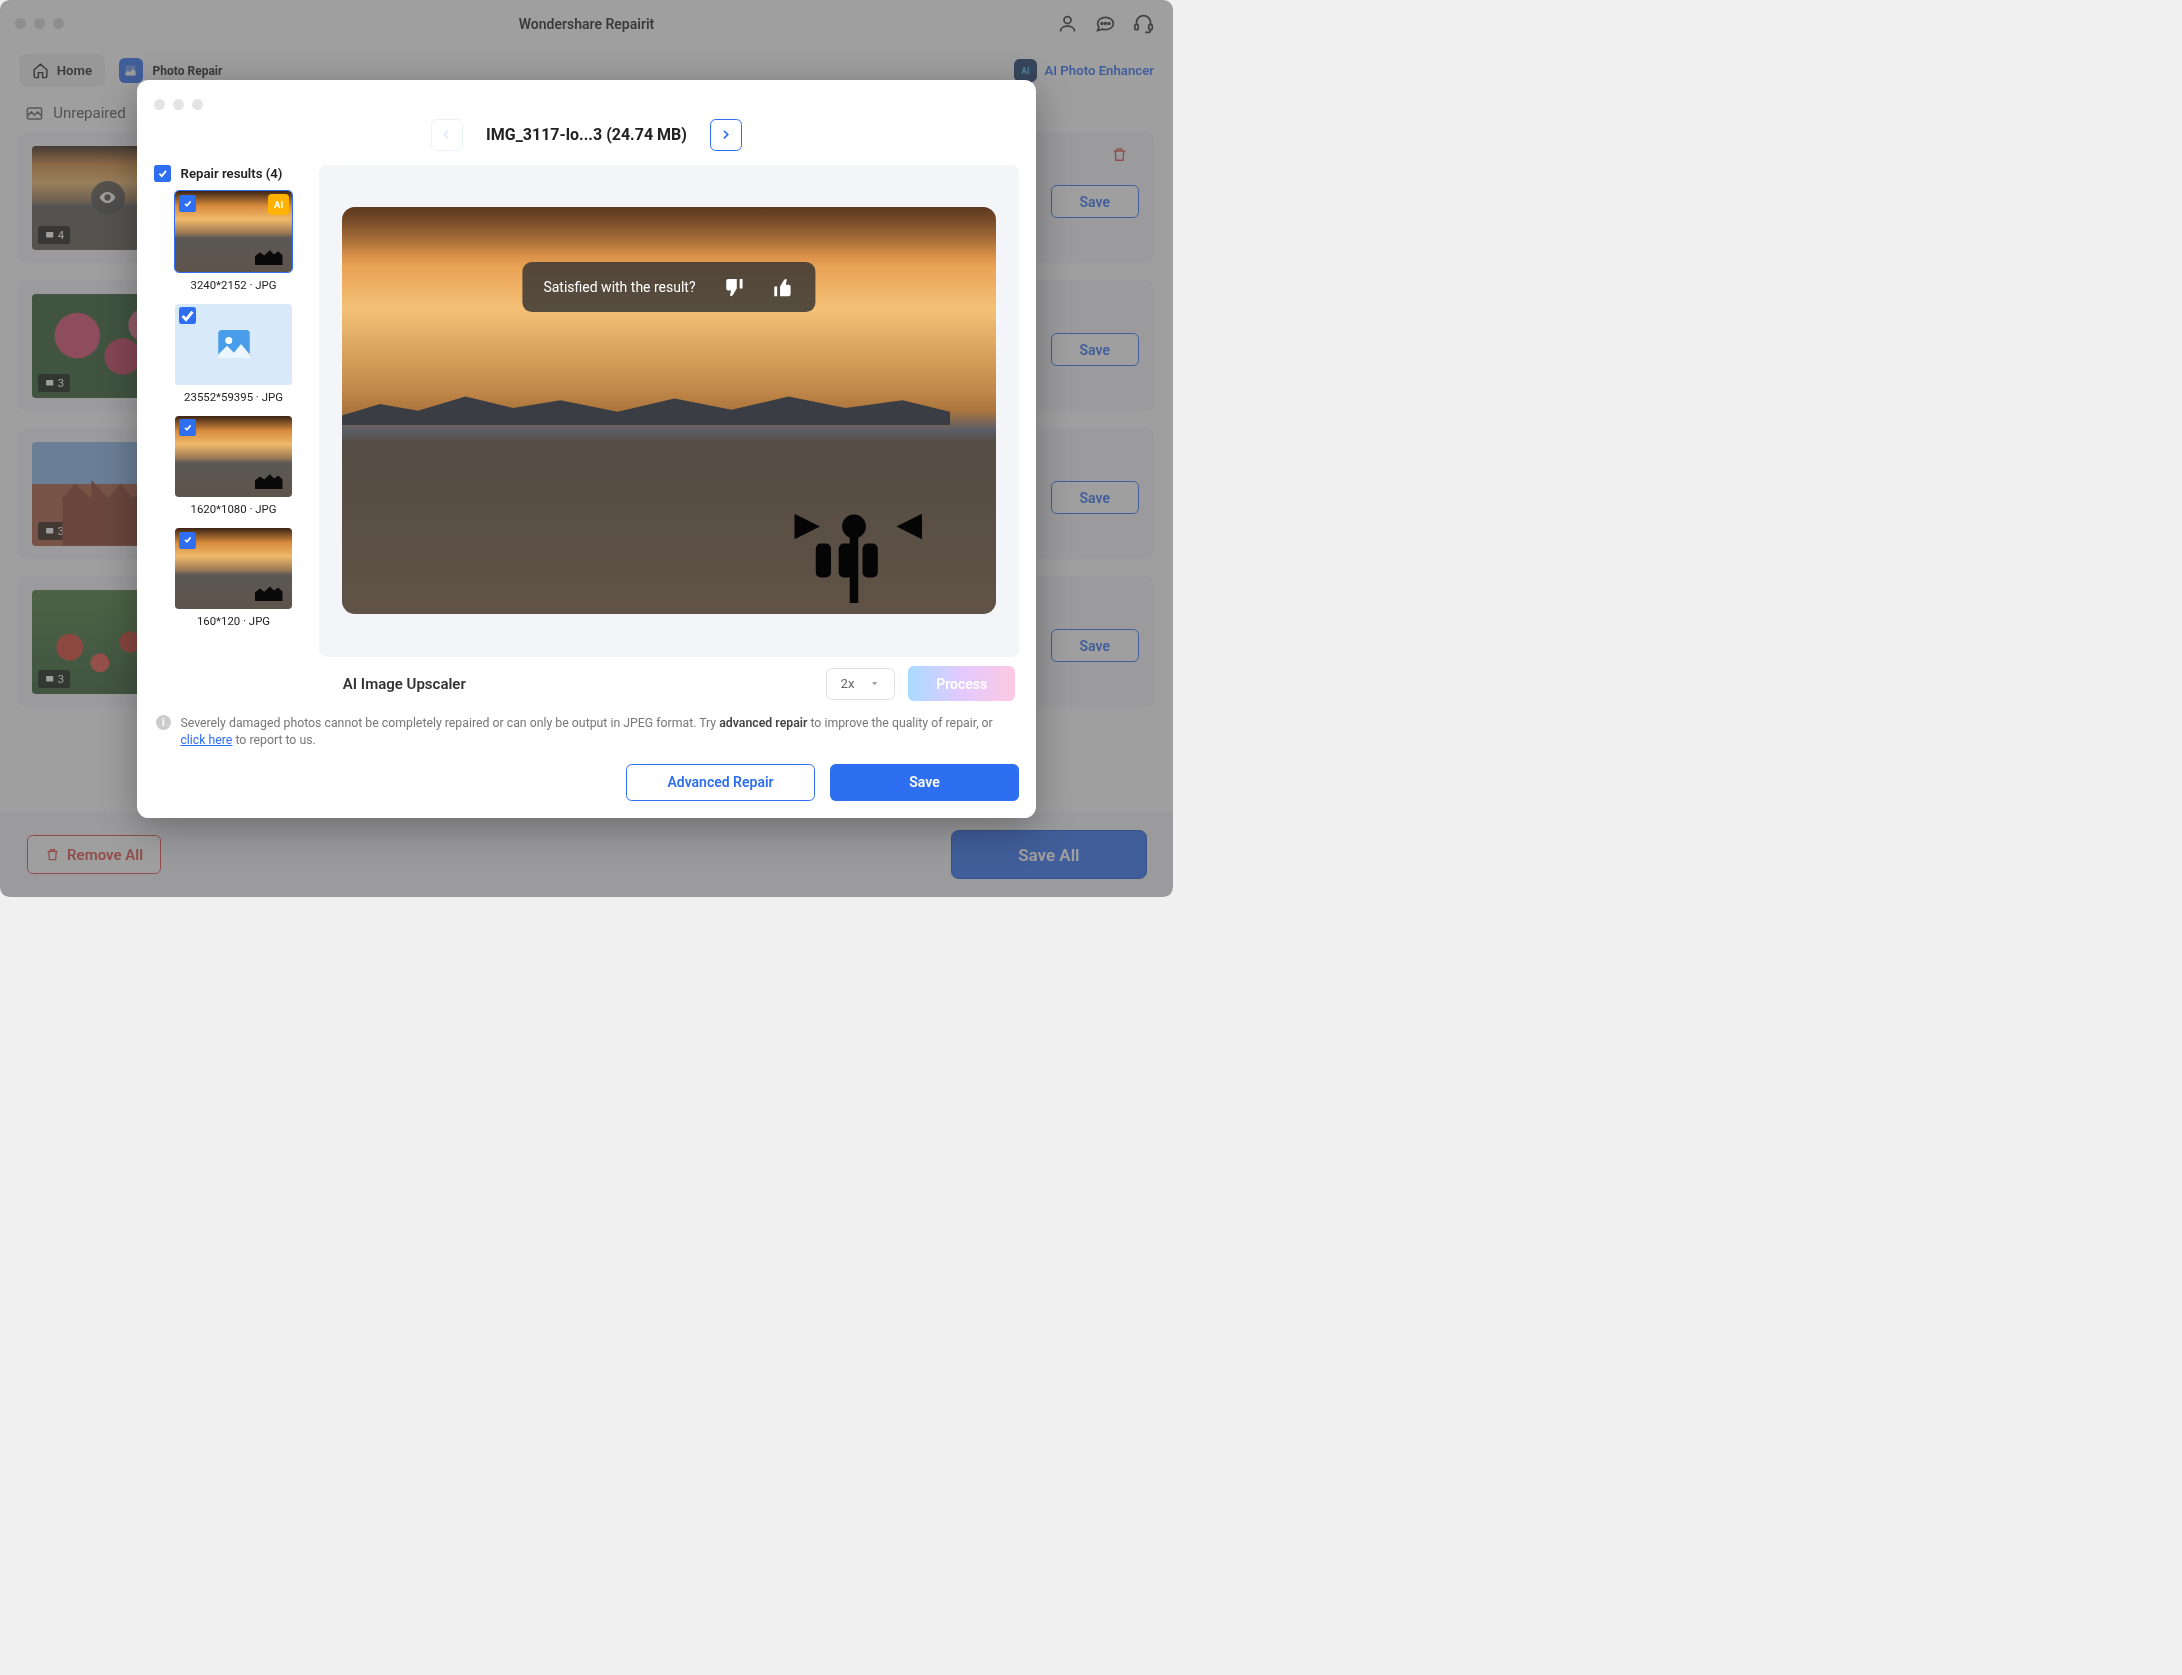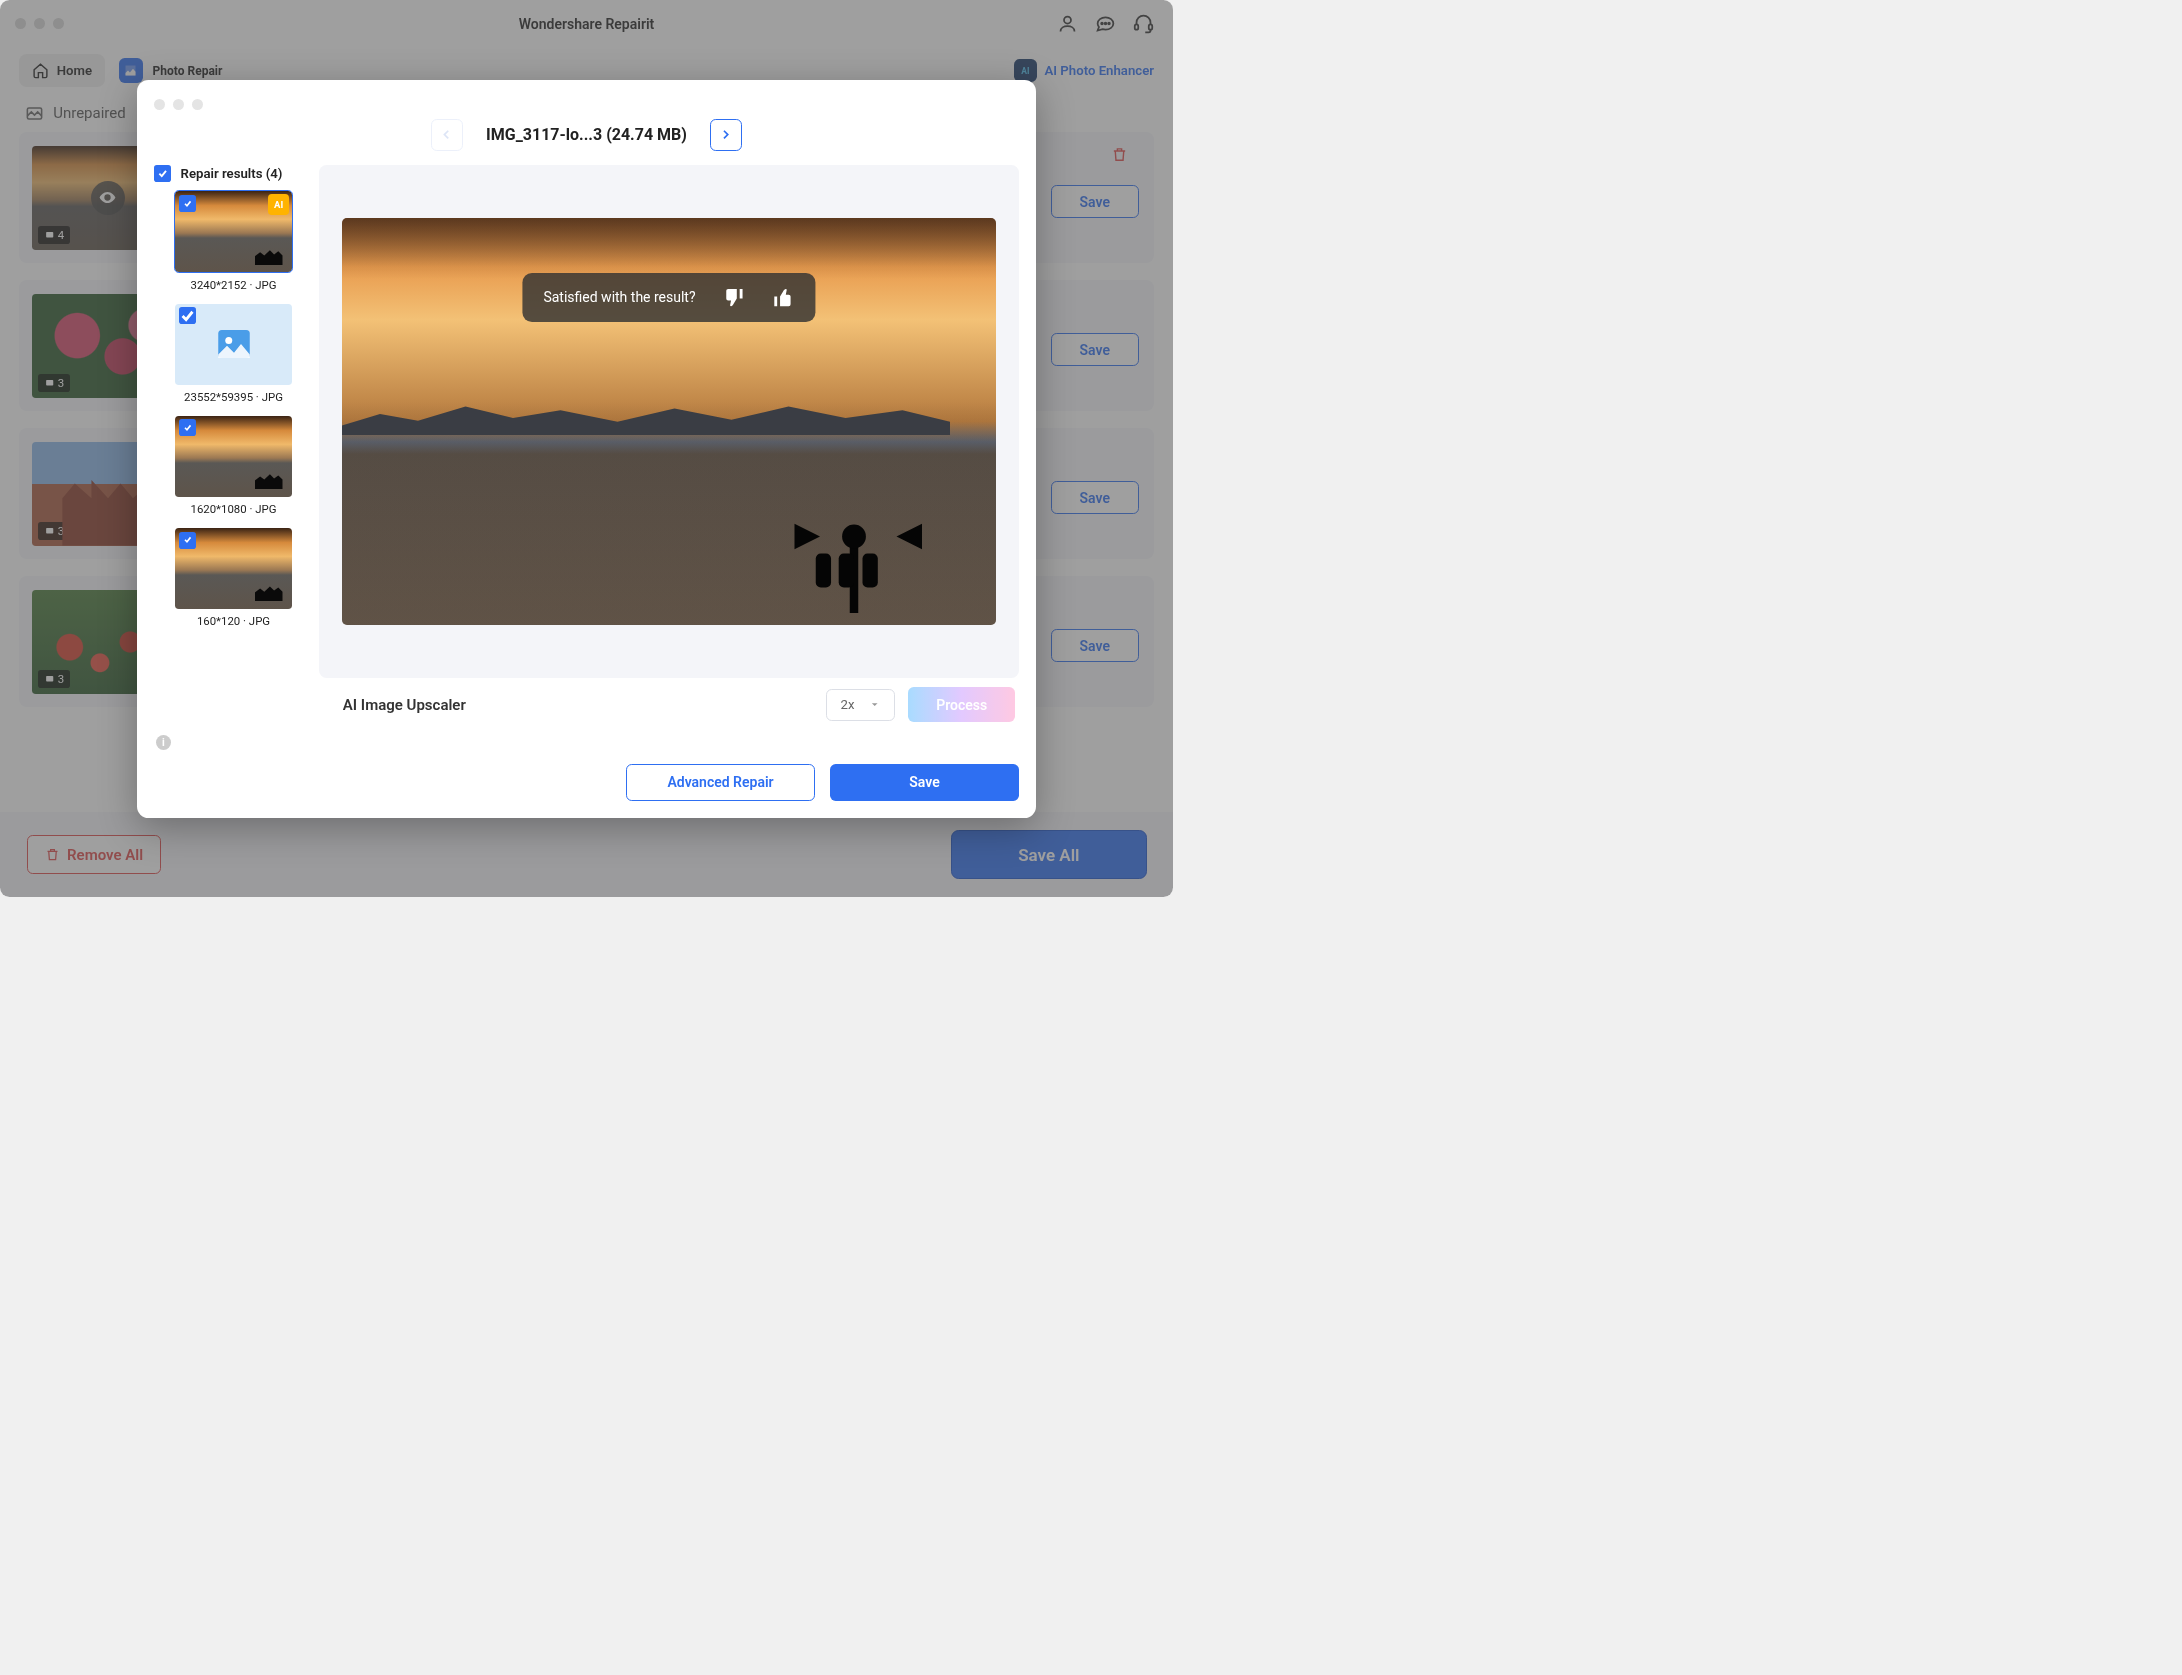--- a/index.html
+++ b/index.html
@@ -54,21 +54,21 @@
 .checkbox { width: 17px; height: 17px; background: #2e6ff2; border-radius: 2.8px; display: flex; align-items: center; justify-content: center; color: #fff; flex-shrink:0;}
 .result-item { margin-bottom: 11.4px; }
 .result-thumb { width: 117px; height: 81px; border-radius: 3.8px; overflow: hidden; position: relative; margin: 0 auto 5.7px auto; background:#d8eaf9;}
 .result-item.selected .result-thumb { outline: 1.9px solid #2e6ff2; outline-offset: 0.9px; }
 .result-thumb .checkbox { position: absolute; top: 3.8px; left: 3.8px; z-index:2;}
 .ai-tag { position: absolute; top: 2.8px; right: 2.8px; width: 21px; height: 21px; background: #ffb300; border-radius: 3.8px; display:flex; align-items:center; justify-content:center; font-size:9.5px; font-weight:700; color:#fff; z-index:2;}
 .result-caption { font-size: 11.4px; color: #222; text-align: center; }
 
 .right-pane { flex: 1; display: flex; flex-direction: column; min-width:0;}
 .preview-canvas { background: #f4f5f9; border-radius: 7.6px; padding: 23px; flex: 1; display: flex; align-items: center; justify-content: center; min-height:0;}
-.preview-img { width: 100%; height: 100%; max-height: 407px; background: linear-gradient(to bottom, #7a4a26 0%, #e89b4e 12%, #f3c176 25%, #b57a3e 50%, #5e6470 55%, #5a5047 58%, #6b5c4e 100%); border-radius: 5px; position: relative; overflow:hidden;}
+.preview-img { width: 100%; height: 100%; max-height: 407px; background: linear-gradient(to bottom, #7a4a26 0%, #e89b4e 12%, #f3c176 25%, #b57a3e 50%, #5e6470 55%, #5a5047 58%, #6b5c4e 100%); border-radius: 13px; position: relative; overflow:hidden;}
 .preview-img::before { content:""; position:absolute; inset:0; background: linear-gradient(to bottom, rgba(45,30,20,0.4) 0%, transparent 15%, transparent 45%, rgba(60,55,50,0.15) 55%, rgba(50,45,40,0.2) 100%);}
 .mountains { position:absolute; top:44%; left:0; right:0; height:38px; }
 .weathervane-icon { position:absolute; bottom:9.5px; right:57px; width:170px; height:123px; color:#0a0a0a;}
 .feedback-bar { position: absolute; top: 55px; left: 50%; transform: translateX(-50%); background: rgba(50,50,50,0.82); color: #fff; border-radius: 9.5px; padding: 13.2px 21px; display: flex; align-items: center; gap: 26.5px; font-size: 14px; }
 .fb-icon { width: 23px; height: 23px; fill:#fff;}
 
 .upscaler-row { display: flex; align-items: center; padding: 9.5px 3.8px 0 3.8px; gap: 13.2px; }
 .upscaler-label { font-size: 15px; font-weight: 600; color: #333; margin-left: 20px; }
 .scale-select { margin-left: auto; border: 0.9px solid #dcdfe6; border-radius: 5.7px; padding: 7.6px 13.2px; font-size: 13.2px; color: #666; display: flex; align-items: center; gap: 15px; }
 .process-btn { background: linear-gradient(90deg, #a0d8ff 0%, #e0c4ff 50%, #ffc4e0 100%); color: #fff; border: none; border-radius: 5.7px; padding: 9.5px 28px; font-size: 14px; font-weight: 600; opacity:0.9;}
@@ -348,20 +348,23 @@
                   <path d="M6 9l6 6 6-6z"></path>
                 </svg>
             </div>
             <button class="process-btn">Process</button>
           </div>
         </div>
       </div>
 
       <div class="info-row">
         <div class="info-icon">i</div>
+        <div>
+          <span>Severely damaged photos cannot be completely repaired or can only be output in JPEG format. Try </span><span class="emph">advanced repair</span><span> to improve the quality of repair, or </span><span class="link">click here</span><span> to report to us.</span>
+        </div>
       </div>
 
       <div class="modal-actions">
         <button class="adv-btn">Advanced Repair</button>
         <button class="primary-save">Save</button>
       </div>
     </div>
   </div>
 
 </div>

